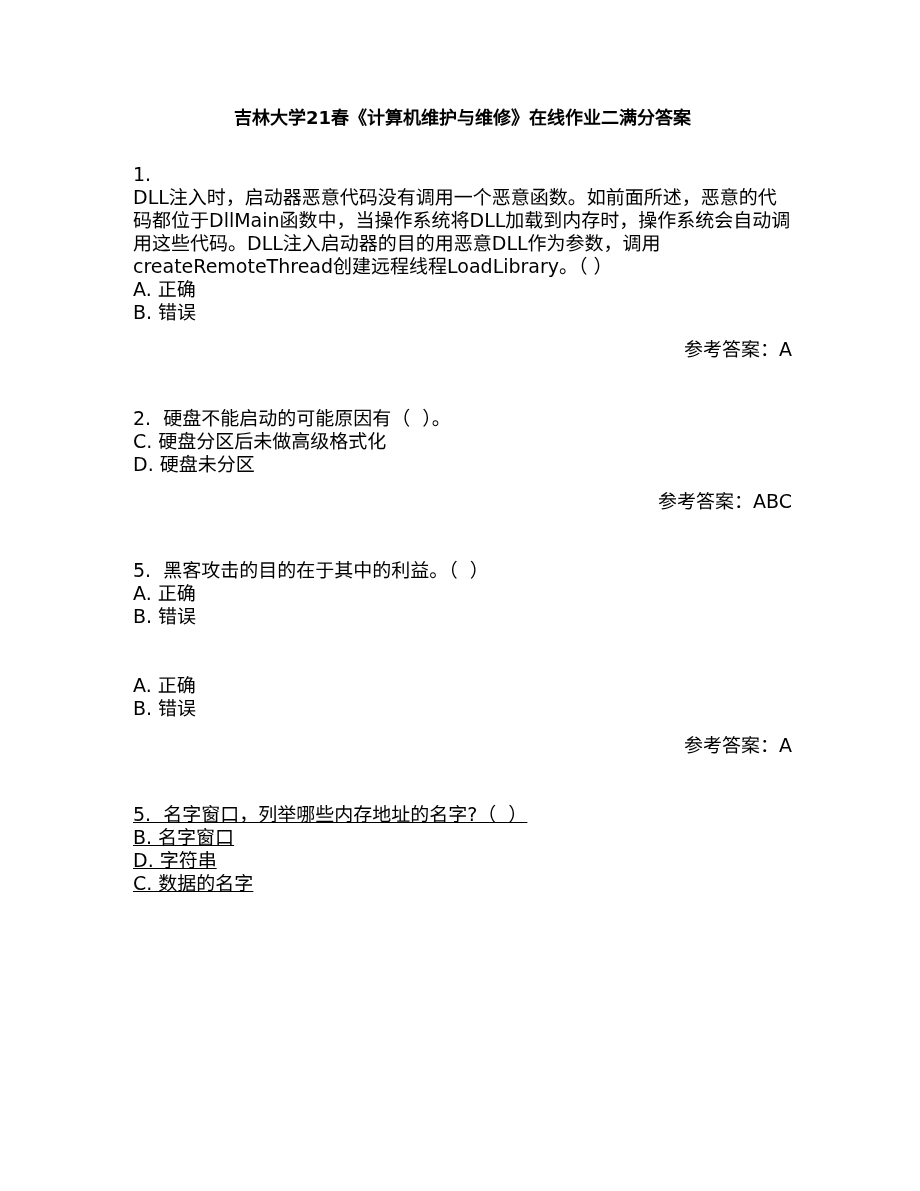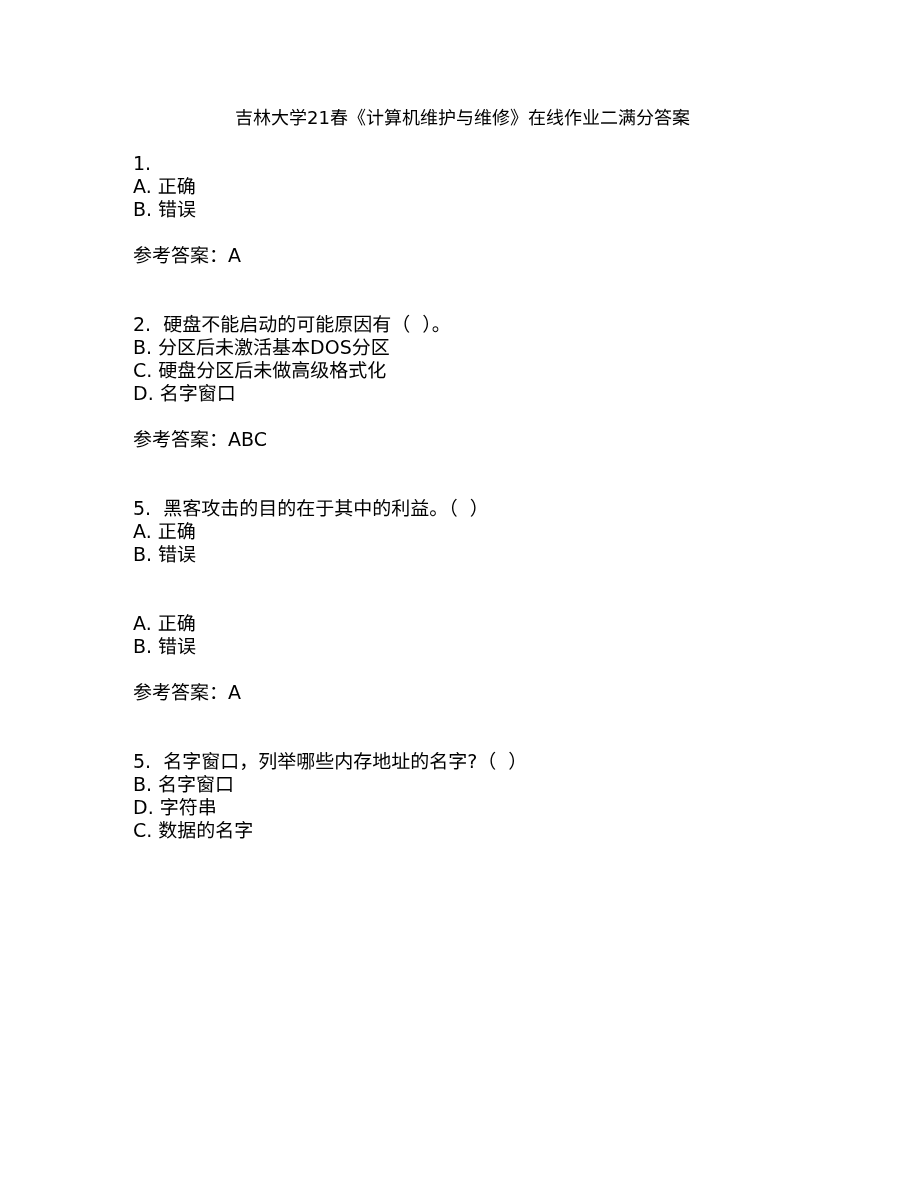--- a/index.html
+++ b/index.html
@@ -22,58 +22,60 @@
     width: 920px;
     height: 1191px;
     padding: 106px 128px 20px 133px;
     overflow: hidden;
     background: #ffffff;
   }
   .doc-title {
     text-align: center;
     font-size: 18px;
     line-height: 23px;
-    margin: 0 0 23px 0;
-    font-weight: 400;
+    margin: 0 0 34px 0;
+    font-weight: 700;
     white-space: nowrap;
   }
   .question {
     margin: 0 0 46px 0; 
   }
   .line, .stem {
     white-space: pre-wrap;
     margin: 0;
   }
   .answer-line {
-    margin-top: 23px; 
+    margin-top: 14px; 
     white-space: pre-wrap;
+    text-align: right;
   }
   .question:last-child {
     margin-bottom: 0;
+    text-decoration: underline;
   }
 </style>
 </head>
 <body>
 
 <div class="page">
 
   <h1 class="doc-title">吉林大学21春《计算机维护与维修》在线作业二满分答案</h1>
 
   <section class="question">
     <div class="line">1.</div>
+    <div class="stem">DLL注入时，启动器恶意代码没有调用一个恶意函数。如前面所述，恶意的代码都位于DllMain函数中，当操作系统将DLL加载到内存时，操作系统会自动调用这些代码。DLL注入启动器的目的用恶意DLL作为参数，调用createRemoteThread创建远程线程LoadLibrary。（ ）</div>
     <div class="line">A. 正确</div>
     <div class="line">B. 错误</div>
     <div class="answer-line"><span>参考答案：</span><span>A</span></div>
   </section>
 
   <section class="question">
     <div class="line">2.  硬盘不能启动的可能原因有（  ）。</div>
-    <div class="line">B. 分区后未激活基本DOS分区</div>
     <div class="line">C. 硬盘分区后未做高级格式化</div>
-    <div class="line">D. 名字窗口</div>
+    <div class="line">D. 硬盘未分区</div>
     <div class="answer-line"><span>参考答案：</span><span>ABC</span></div>
   </section>
 
   <section class="question">
     <div class="line">5.  黑客攻击的目的在于其中的利益。（  ）</div>
     <div class="line">A. 正确</div>
     <div class="line">B. 错误</div>
   </section>
 
   <section class="question">

